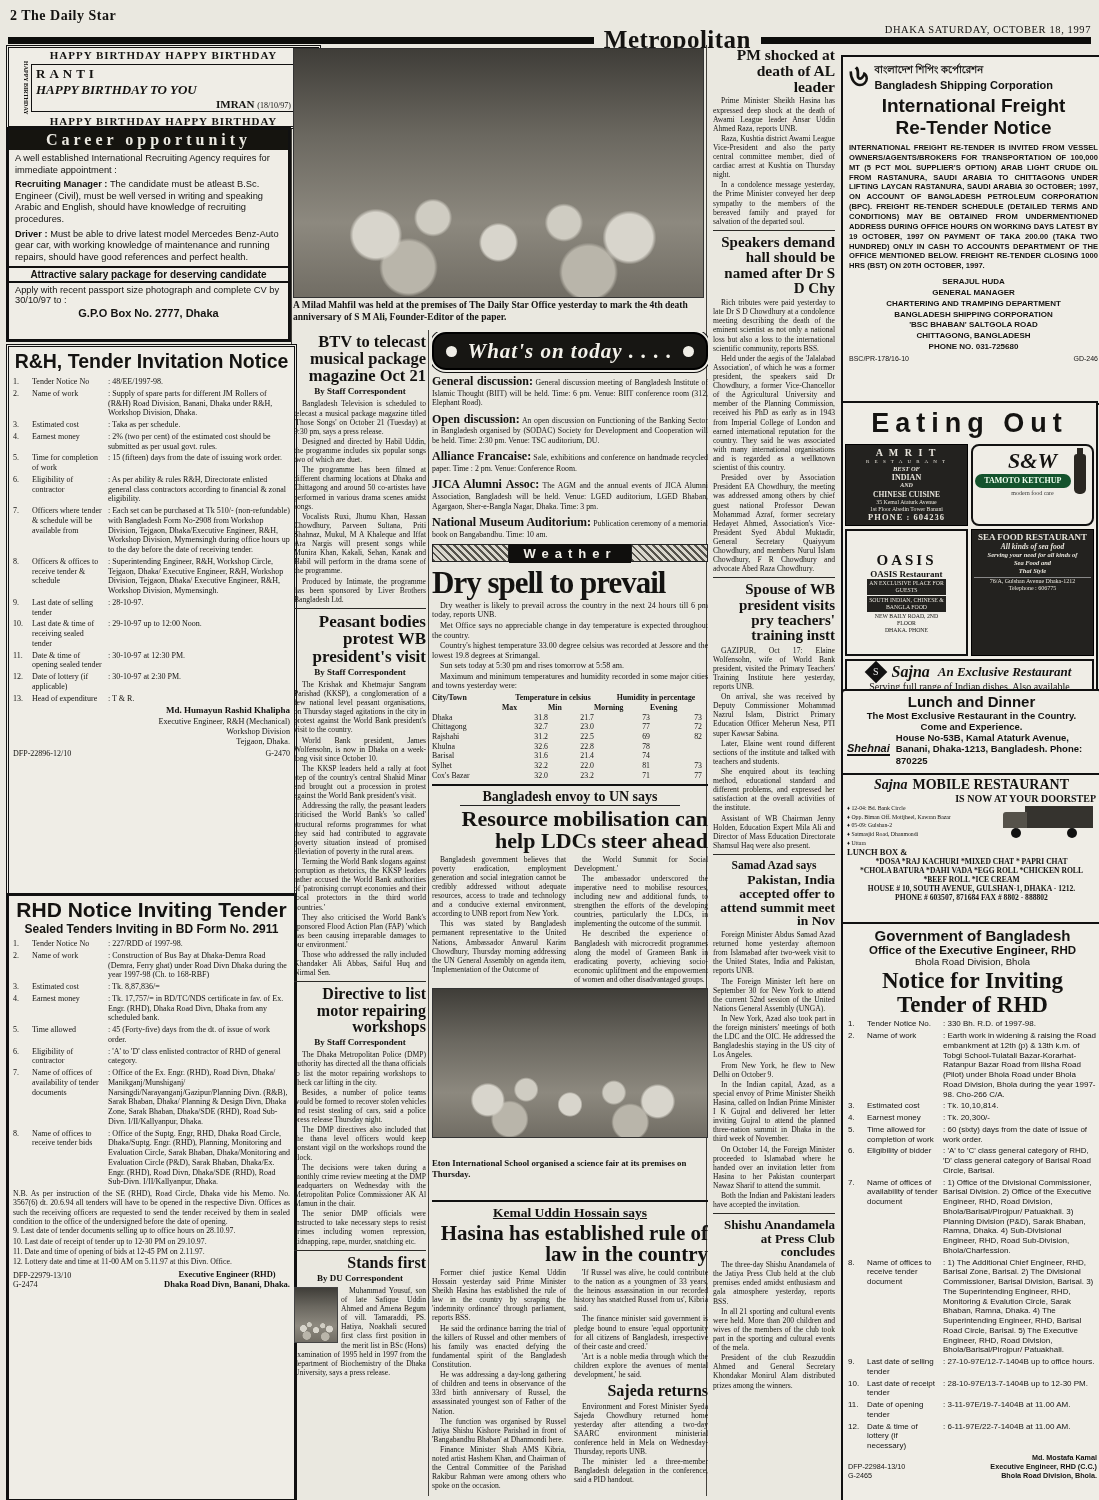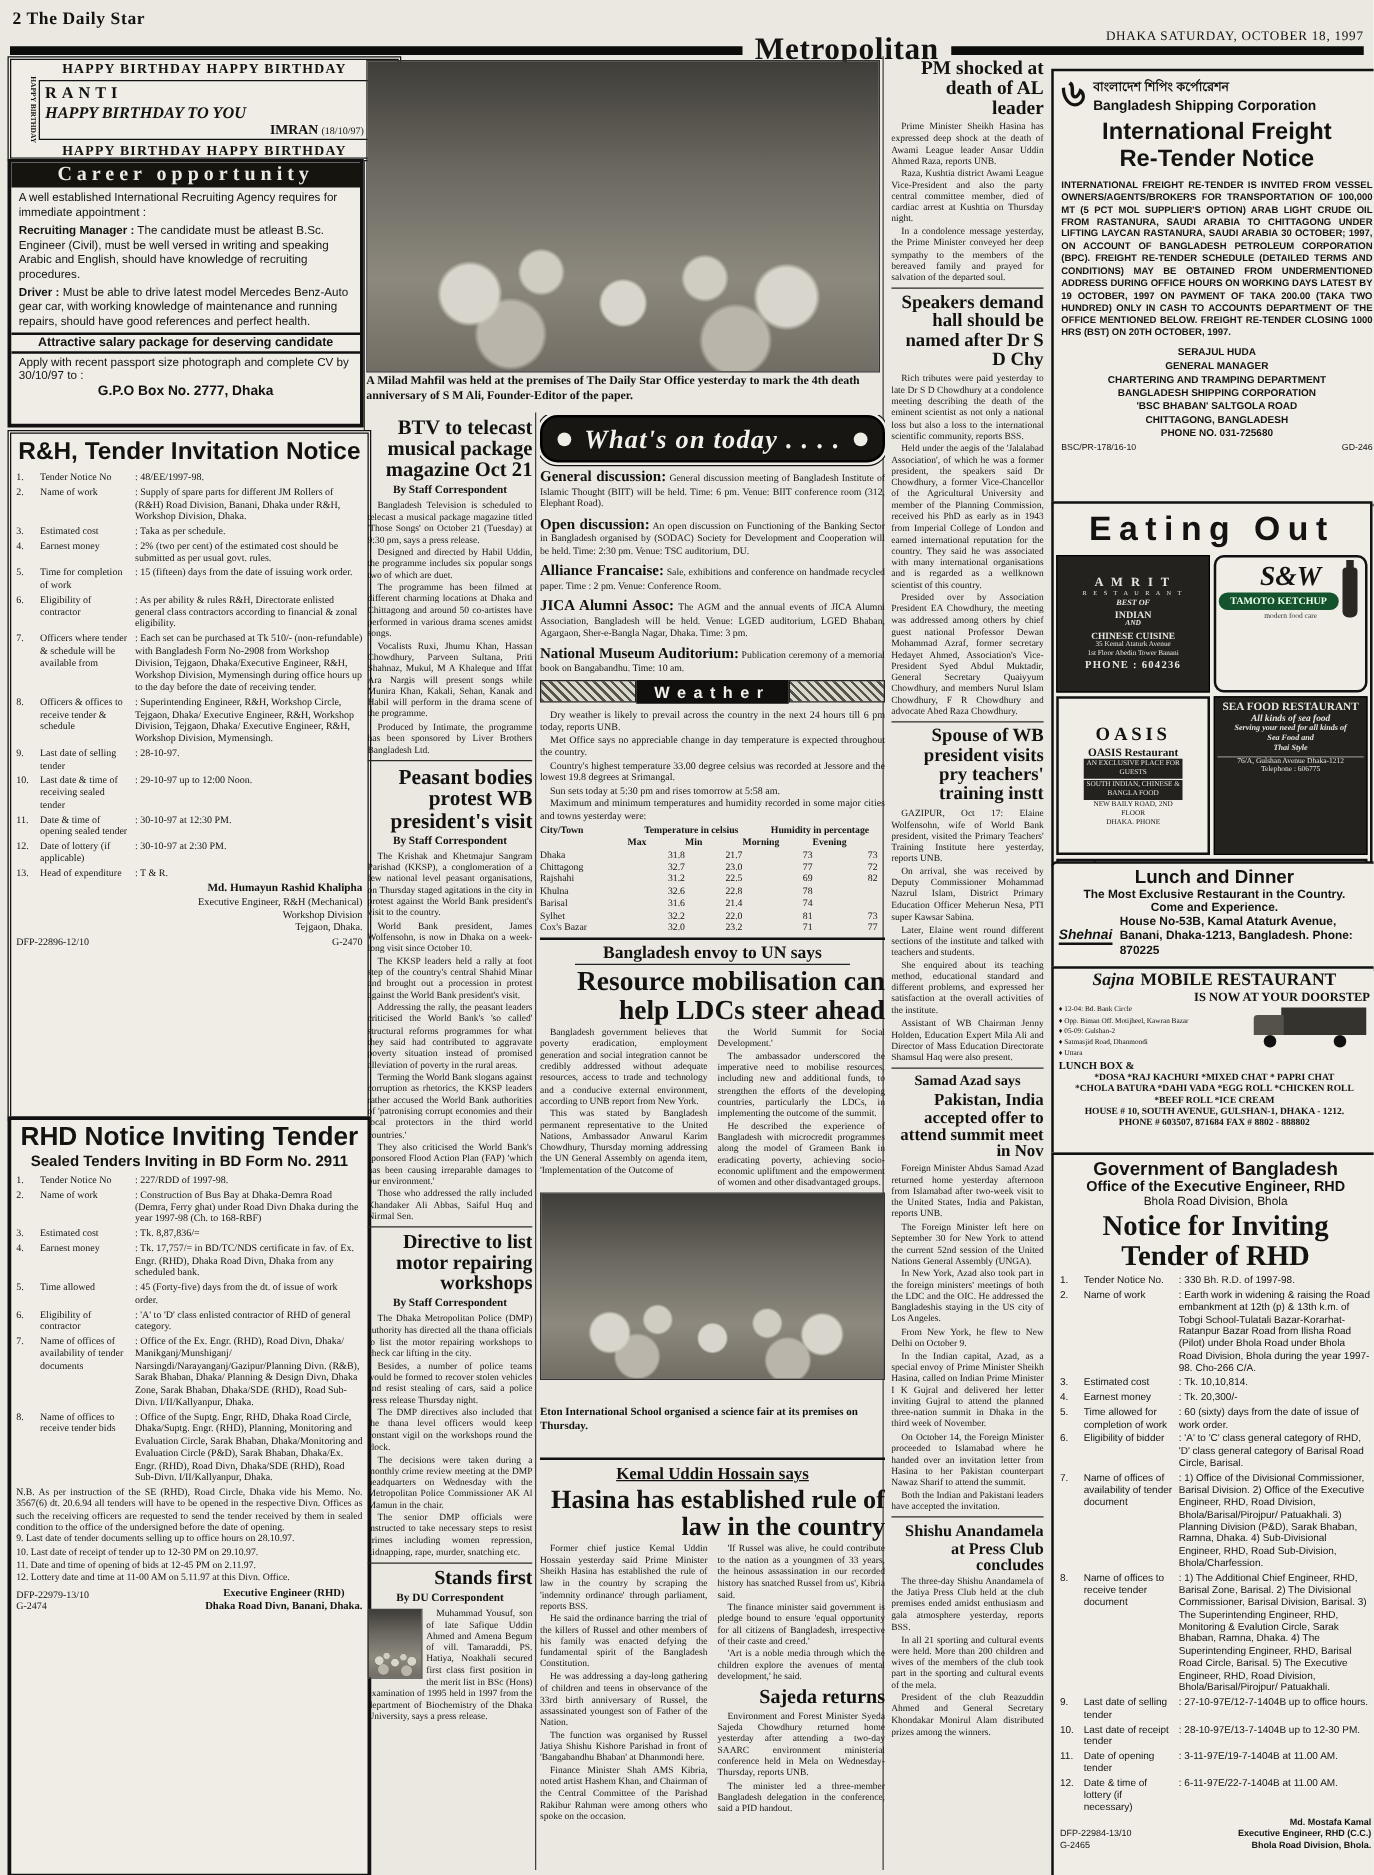--- a/index.html
+++ b/index.html
@@ -310,20 +310,21 @@
   <span>The AGM and the annual events of JICA Alumni Association, Bangladesh will be held. Venue: LGED auditorium, LGED Bhaban, Agargaon, Sher-e-Bangla Nagar, Dhaka. Time: 3 pm.</span></div>
         <div class="wo-item">
   <span class="wo-label">National Museum Auditorium:</span>
   <span>Publication ceremony of a memorial book on Bangabandhu. Time: 10 am.</span></div>
       </div>
     <div class="wxbar">
       <div class="wxhatch"></div>
       <div class="wxlabel">Weather</div>
       <div class="wxhatch"></div>
     </div>
+    <div class="h-serif" style="font-size:31px;letter-spacing:-1px;text-align:left">Dry spell to prevail</div>
     <div class="bt" style="font-size:8px">
         <p>Dry weather is likely to prevail across the country in the next 24 hours till 6 pm today, reports UNB.</p>
         <p>Met Office says no appreciable change in day temperature is expected throughout the country.</p>
         <p>Country's highest temperature 33.00 degree celsius was recorded at Jessore and the lowest 19.8 degrees at Srimangal.</p>
         <p>Sun sets today at 5:30 pm and rises tomorrow at 5:58 am.</p>
         <p>Maximum and minimum temperatures and humidity recorded in some major cities and towns yesterday were:</p>
       </div>
     <div class="wtable">
       <div style="display:grid;grid-template-columns:70px 102px 104px;font-weight:bold">
         <span>City/Town</span>
@@ -497,21 +498,21 @@
       </div>
     <div class="refrow" style="font-size:7px">
         <span>BSC/PR-178/16-10</span>
         <span>GD-246</span>
       </div>
   </div>
 
   <div class="abs box" style="left:841px;top:401px;width:249px;height:284px;padding:2px;overflow:hidden">
     <div class="eo-title">Eating Out</div>
     <div style="display:grid;grid-template-columns:1fr 1fr;gap:3px">
-      <div class="dark mini" style="padding:16px;border:1px solid #000">
+      <div class="dark mini" style="padding:2px;border:1px solid #000">
         <div style="font-size:10px;font-weight:bold;letter-spacing:2px">A M R I T</div>
         <div style="font-size:5px;letter-spacing:2px">R E S T A U R A N T</div>
         <div class="scrip" style="font-size:6.5px">BEST OF</div>
         <div style="font-size:8px;font-weight:bold">INDIAN</div>
         <div class="scrip" style="font-size:6px">AND</div>
         <div style="font-size:7.5px;font-weight:bold">CHINESE CUISINE</div>
         <div style="font-size:5.8px">35 Kemal Ataturk Avenue</div>
         <div style="font-size:5.8px">1st Floor Abedin Tower Banani</div>
         <div style="font-size:8.5px;font-weight:bold;letter-spacing:1px">PHONE : 604236</div>
       </div>

